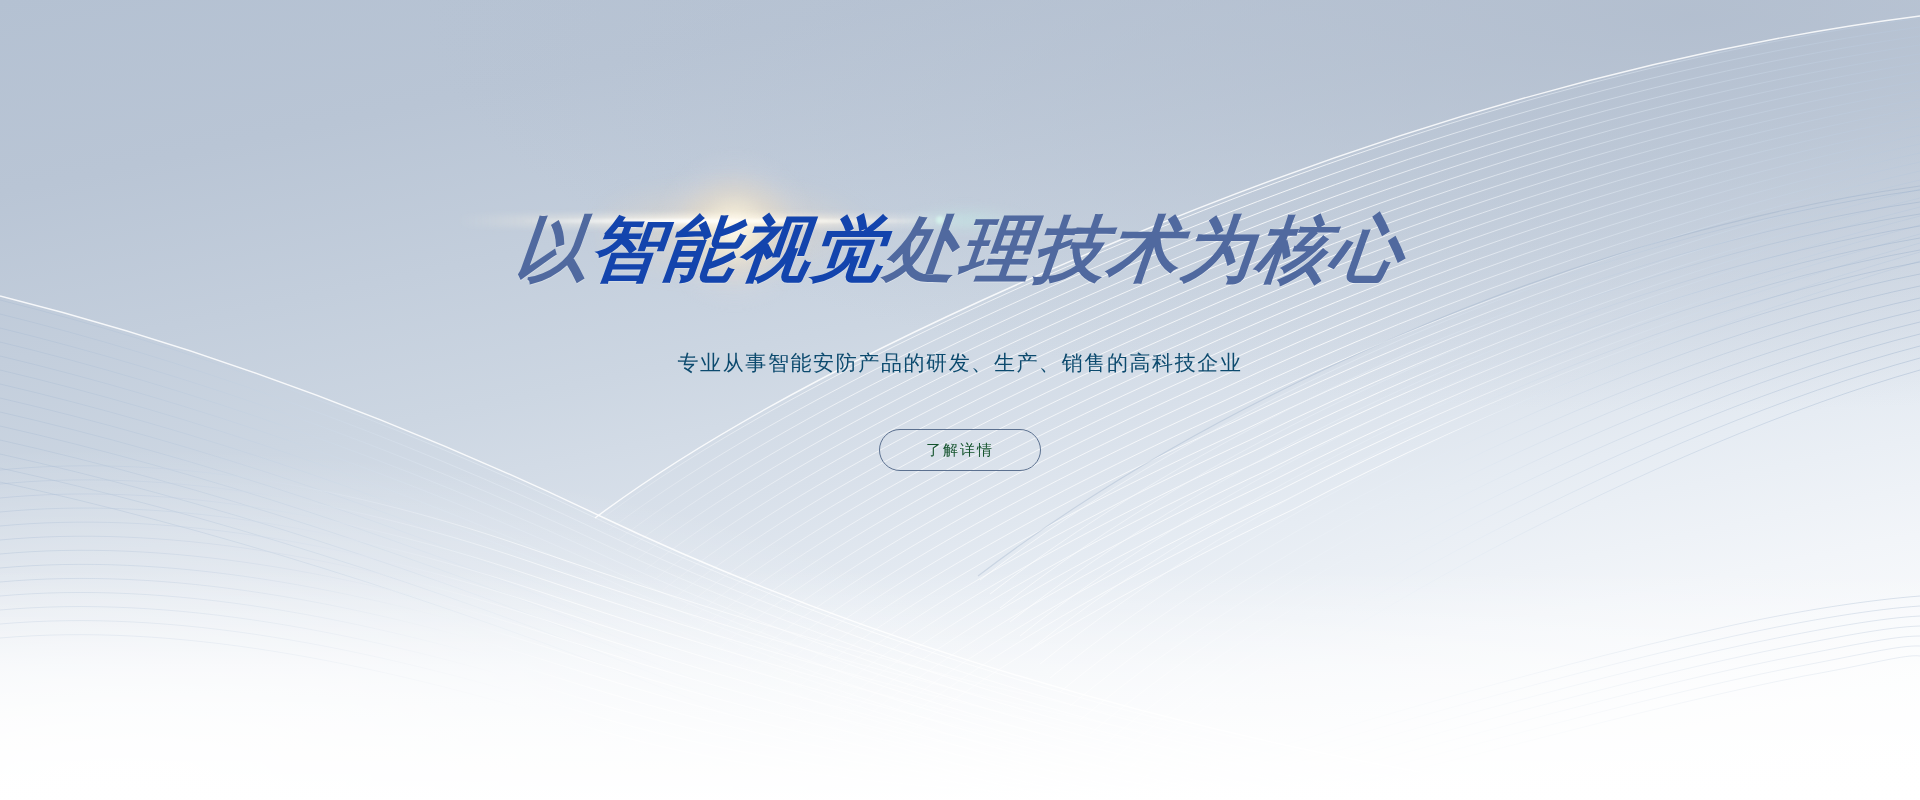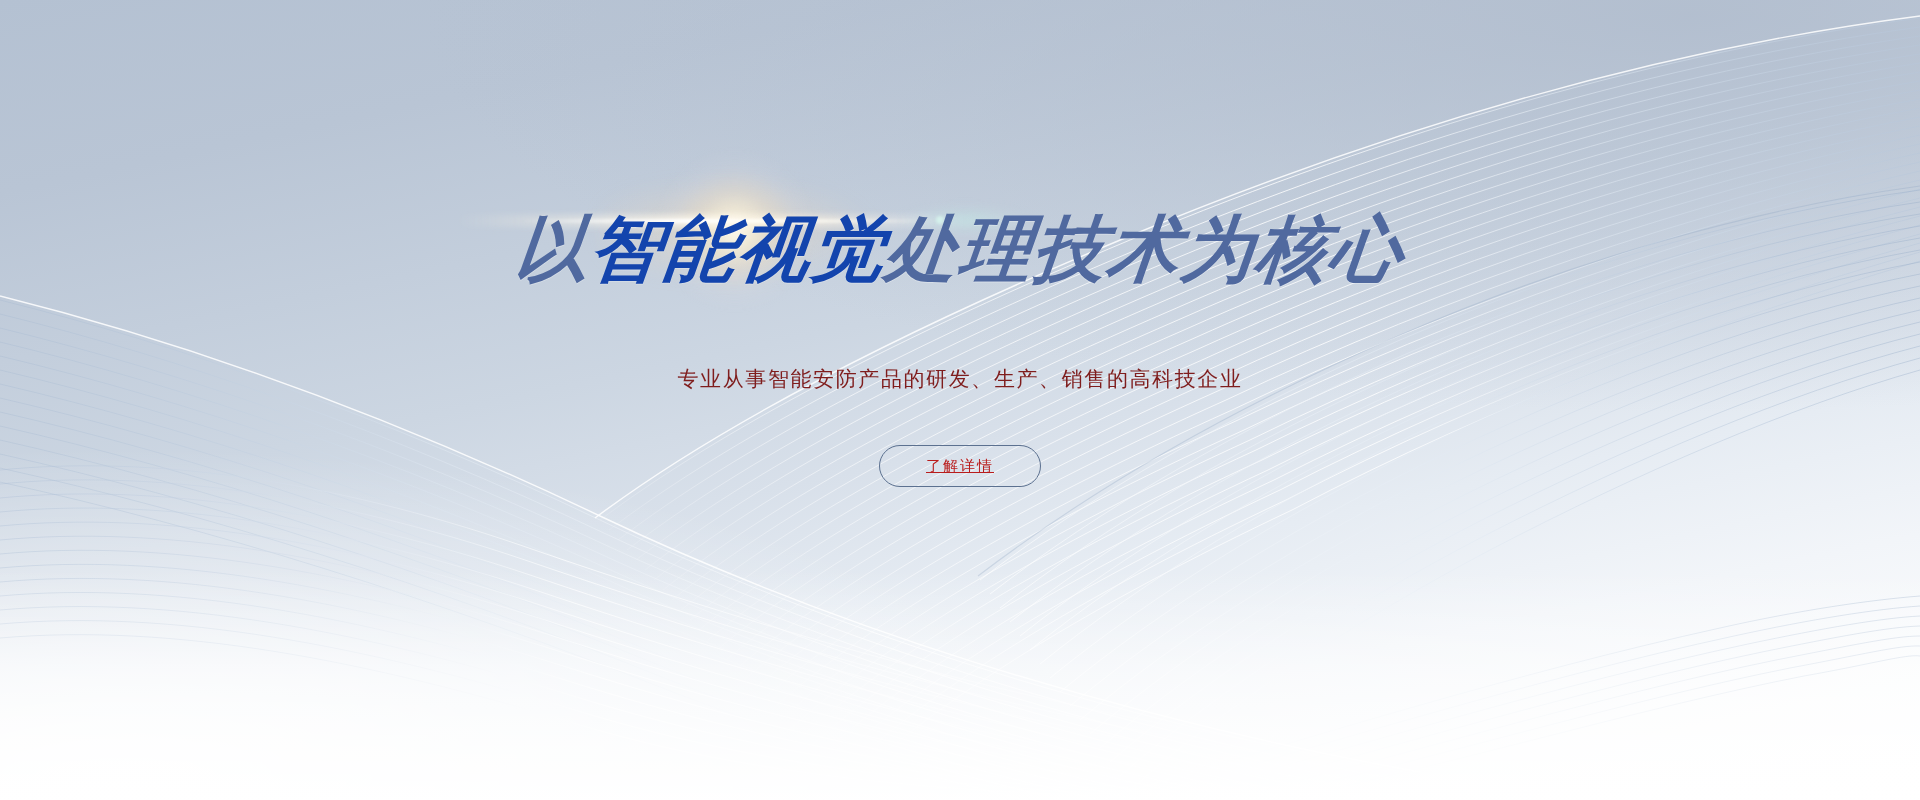--- a/index.html
+++ b/index.html
@@ -128,41 +128,40 @@
   .headline .seg-muted{
     color:#50699f;
     text-shadow:0 1px 0 rgba(255,255,255,.28);
   }
   .headline .seg-accent{
     color:#1344ad;
     text-shadow:0 1px 0 rgba(255,255,255,.22);
   }
 
   .subtitle{
-    margin-top:80px;
+    margin-top:64px;
     font-size:21px;
     letter-spacing:1.6px;
-    color:#7f1d1d;
+    color:#0c4a6e;
     white-space:nowrap;
     user-select:none;
   }
 
   .cta-wrap{ margin-top:52px; }
   .cta{
     display:flex; align-items:center; justify-content:center;
     width:162px; height:42px;
     border:1px solid #5c7190;
     border-radius:21px;
     background:transparent;
-    color:#b91c1c;
+    color:#14532d;
     font-size:15px;
     letter-spacing:2px;
     font-family:"Liberation Sans","DejaVu Sans",sans-serif;
     cursor:pointer;
-    text-decoration:underline;
   }
 </style>
 </head>
 <body>
 
 <div class="banner">
 
   <div class="bg-base"></div>
   <div class="bg-tint-tr"></div>
   <div class="bg-tint-bl"></div>

